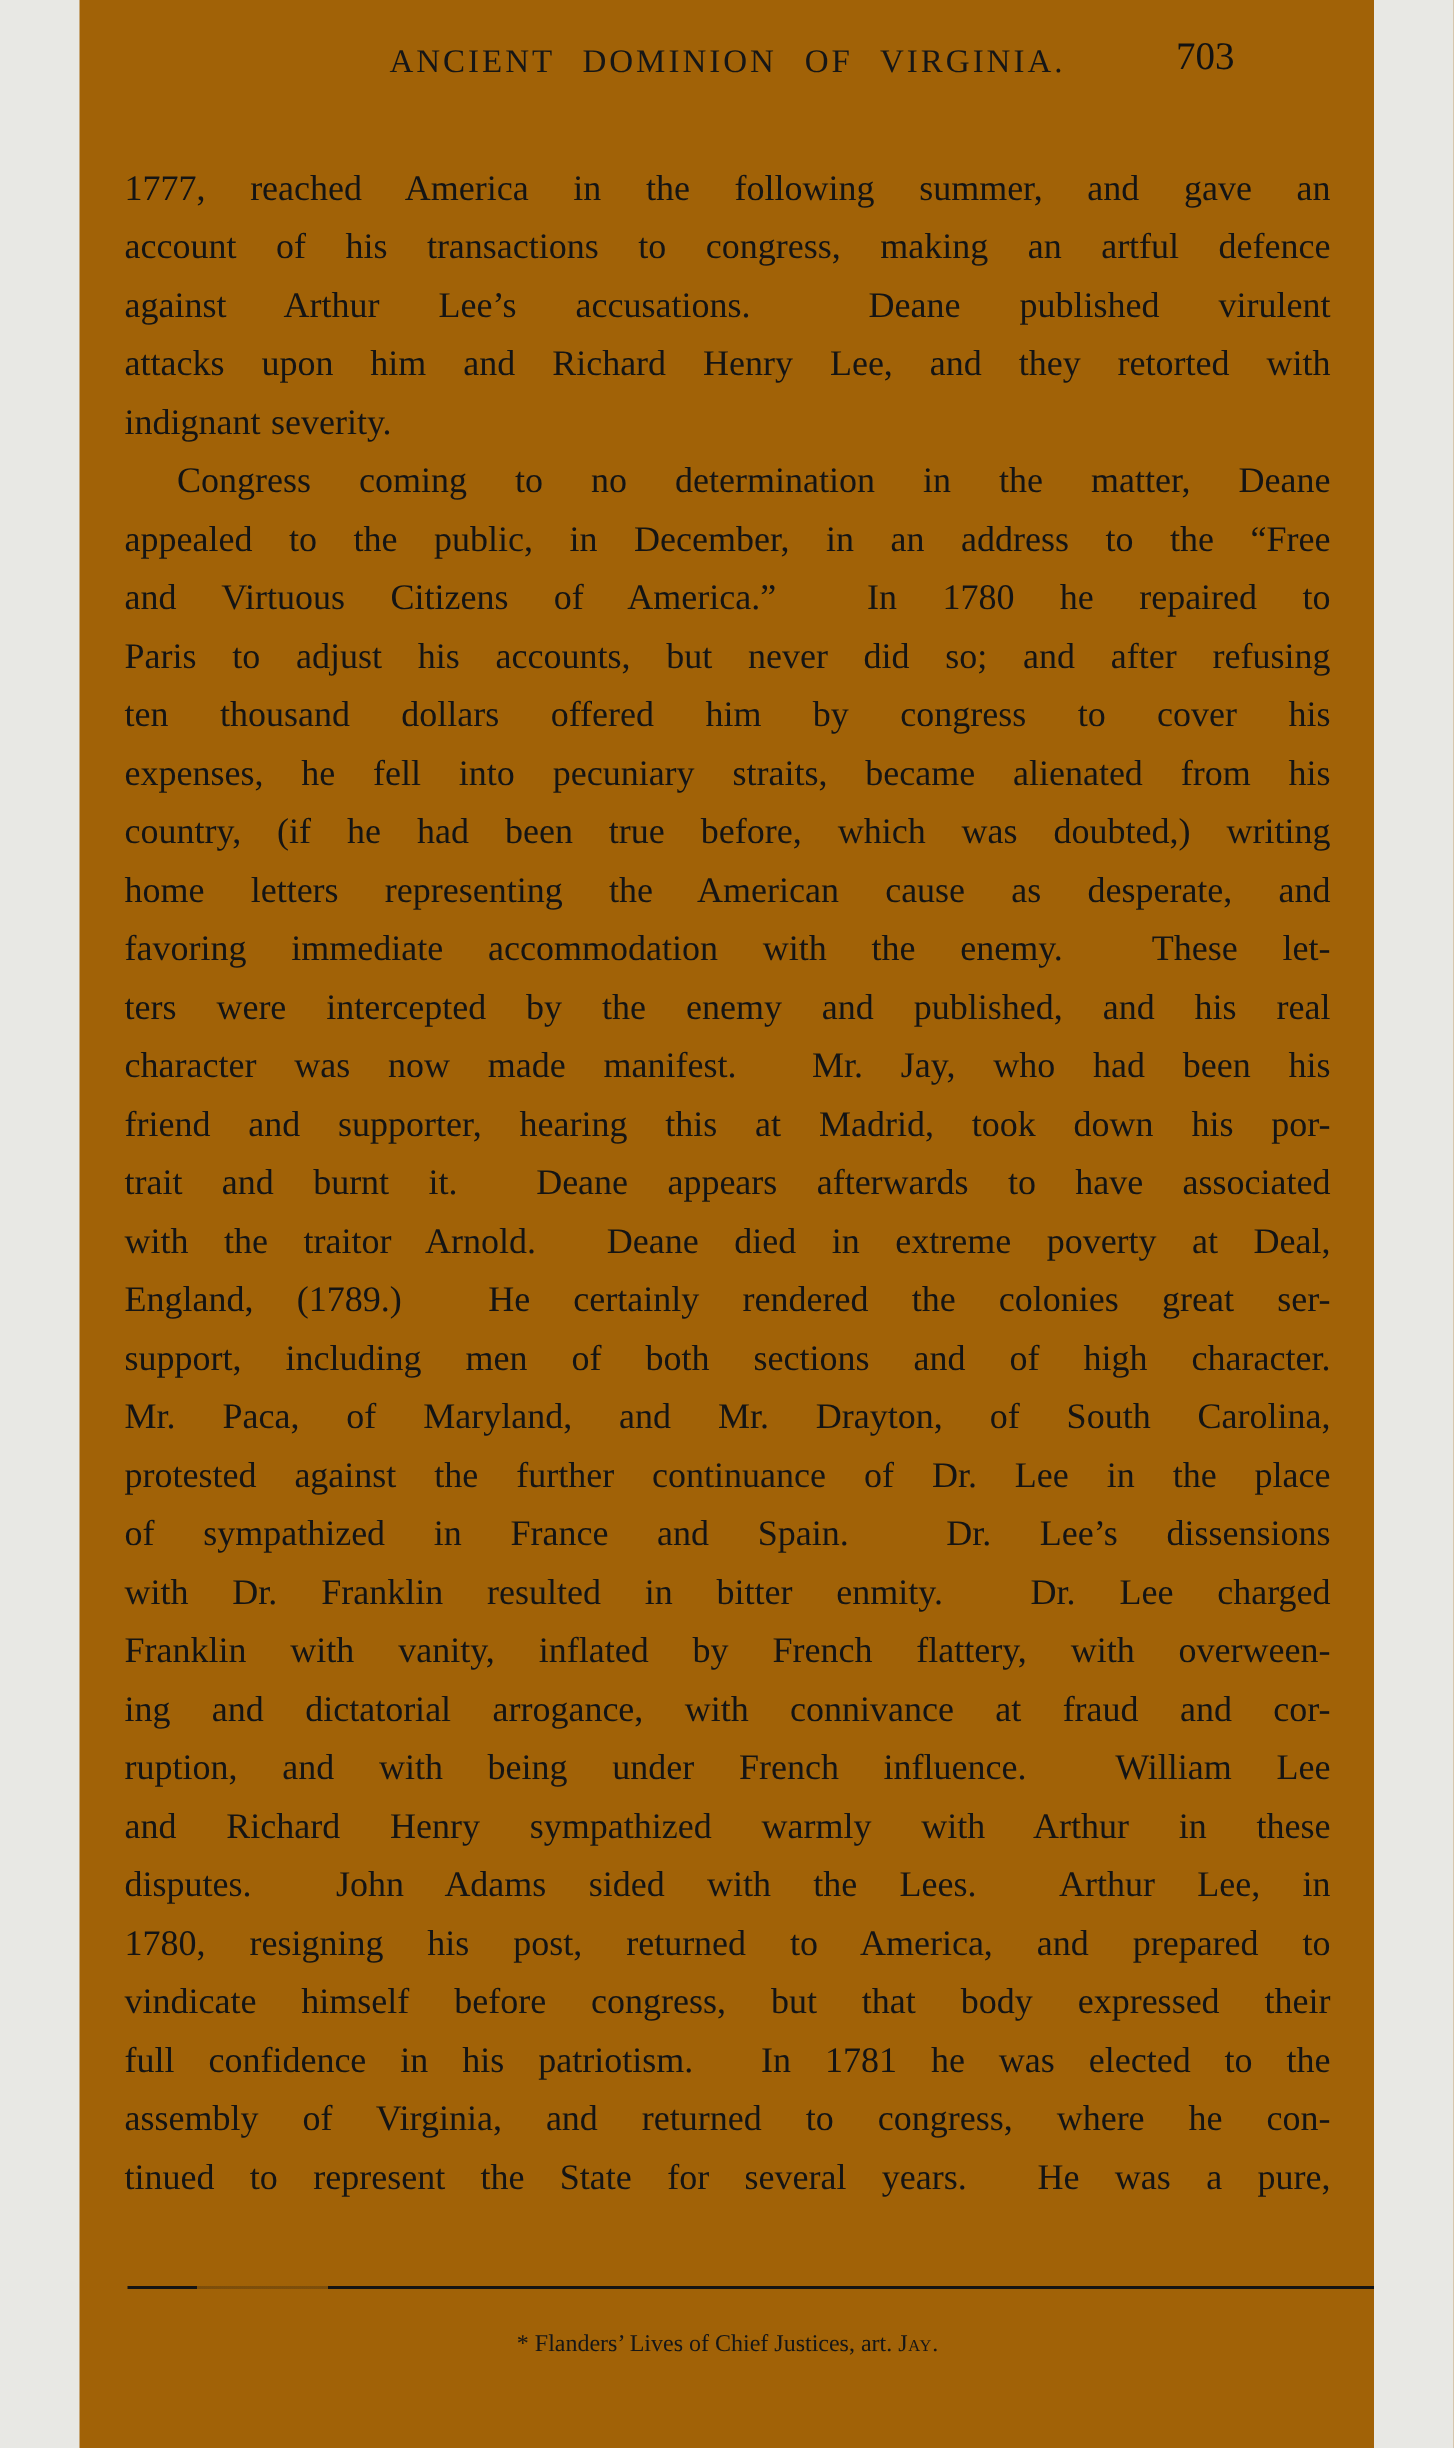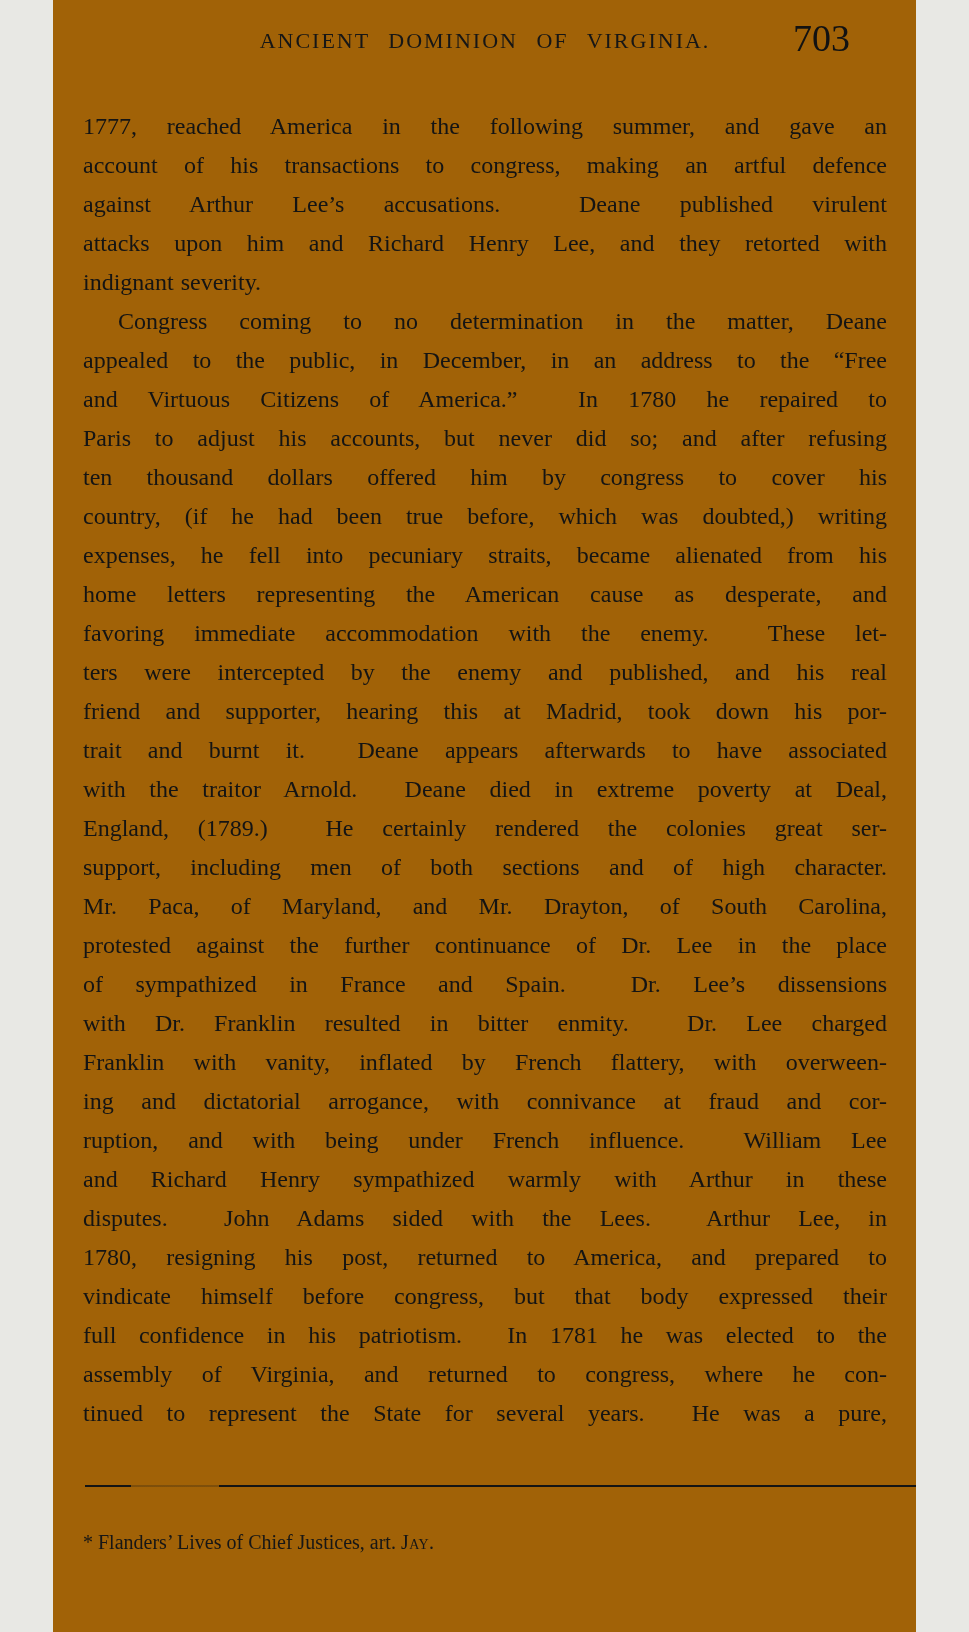--- a/index.html
+++ b/index.html
@@ -28,22 +28,22 @@
     font-size: 22px;
     line-height: 30px;
     letter-spacing: 2px;
     word-spacing: 11px;
     padding-top: 4px;
     color: #161616;
   }
   .page-number {
     position: absolute;
     top: -4px;
-    right: 37px;
-    font-size: 38px;
+    right: 64px;
+    font-size: 26px;
     line-height: 40px;
     color: #121212;
   }
   .body {
     margin-top: 43px;
   }
   .line {
     font-size: 24px;
     line-height: 39px;
     text-align: justify;
@@ -61,22 +61,23 @@
     margin-top: 52px;
     margin-left: 2px;
     width: 912px;
     height: 2px;
     background: linear-gradient(to right,
       #141414 0px, #141414 46px,
       rgba(20,20,20,0.25) 46px, rgba(20,20,20,0.25) 134px,
       #141414 134px, #141414 100%);
   }
   .footnote {
-    margin-top: 40px;
-    font-size: 20px;
+    margin-top: 22px;
+    text-align: center;
+    font-size: 16px;
     line-height: 30px;
     color: #161616;
   }
   .smallcaps {
     font-variant: small-caps;
     letter-spacing: 0.5px;
   }
 </style>
 </head>
 <body>
@@ -91,25 +92,26 @@
       <div class="line">1777, reached America in the following summer, and gave an</div>
       <div class="line">account of his transactions to congress, making an artful defence</div>
       <div class="line">against Arthur Lee’s accusations.  Deane published virulent</div>
       <div class="line">attacks upon him and Richard Henry Lee, and they retorted with</div>
       <div class="line endline">indignant severity.</div>
       <div class="line indent">Congress coming to no determination in the matter, Deane</div>
       <div class="line">appealed to the public, in December, in an address to the “Free</div>
       <div class="line">and Virtuous Citizens of America.”  In 1780 he repaired to</div>
       <div class="line">Paris to adjust his accounts, but never did so; and after refusing</div>
       <div class="line">ten thousand dollars offered him by congress to cover his</div>
+      <div class="line">expenses, he fell into pecuniary straits, became alienated from his</div>
       <div class="line">country, (if he had been true before, which was doubted,) writing</div>
-      <div class="line">expenses, he fell into pecuniary straits, became alienated from his</div>
       <div class="line">home letters representing the American cause as desperate, and</div>
       <div class="line">favoring immediate accommodation with the enemy.  These let-</div>
       <div class="line">ters were intercepted by the enemy and published, and his real</div>
+      <div class="line">character was now made manifest.  Mr. Jay, who had been his</div>
       <div class="line">friend and supporter, hearing this at Madrid, took down his por-</div>
       <div class="line">trait and burnt it.  Deane appears afterwards to have associated</div>
       <div class="line">with the traitor Arnold.  Deane died in extreme poverty at Deal,</div>
       <div class="line">England, (1789.)  He certainly rendered the colonies great ser-</div>
       <div class="line">support, including men of both sections and of high character.</div>
       <div class="line">Mr. Paca, of Maryland, and Mr. Drayton, of South Carolina,</div>
       <div class="line">protested against the further continuance of Dr. Lee in the place</div>
       <div class="line">of sympathized in France and Spain.  Dr. Lee’s dissensions</div>
       <div class="line">with Dr. Franklin resulted in bitter enmity.  Dr. Lee charged</div>
       <div class="line">Franklin with vanity, inflated by French flattery, with overween-</div>

